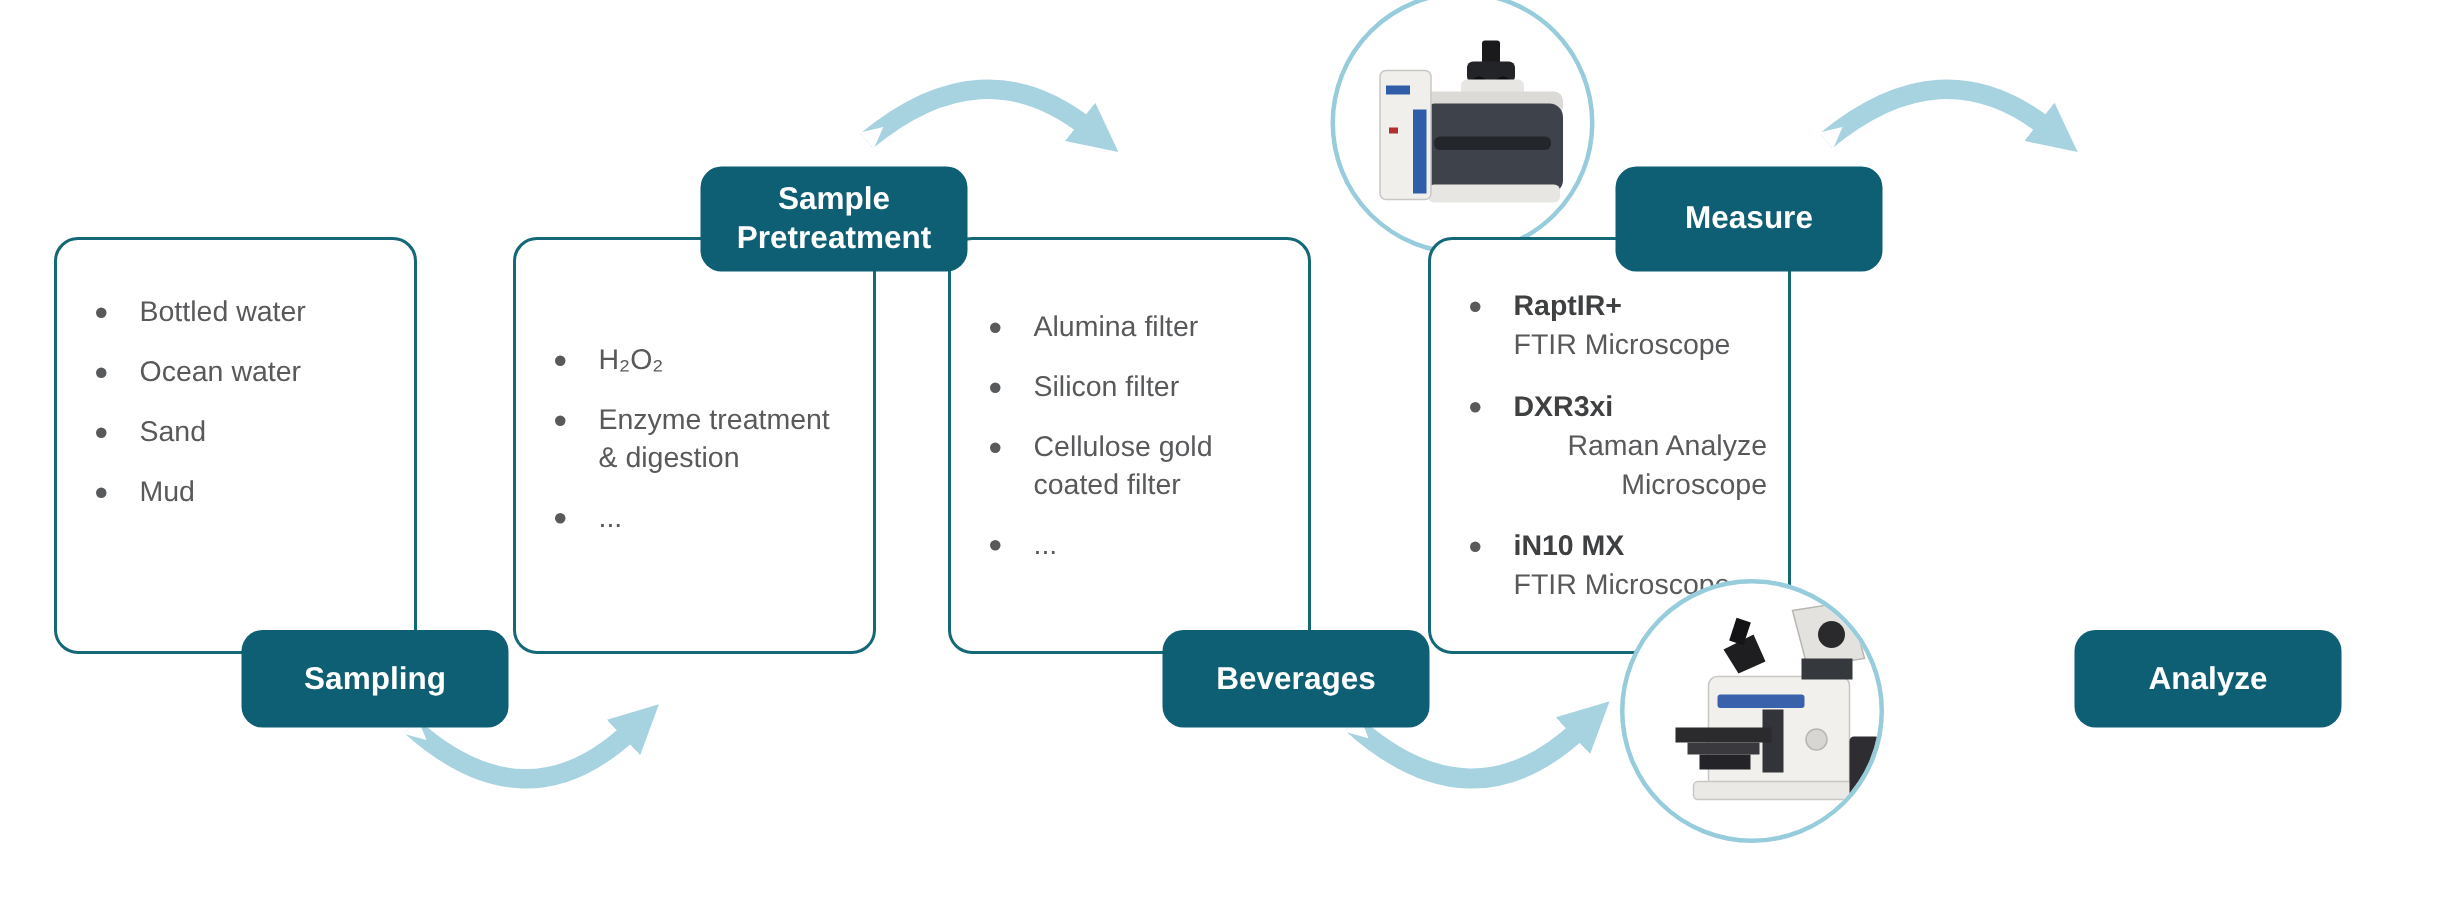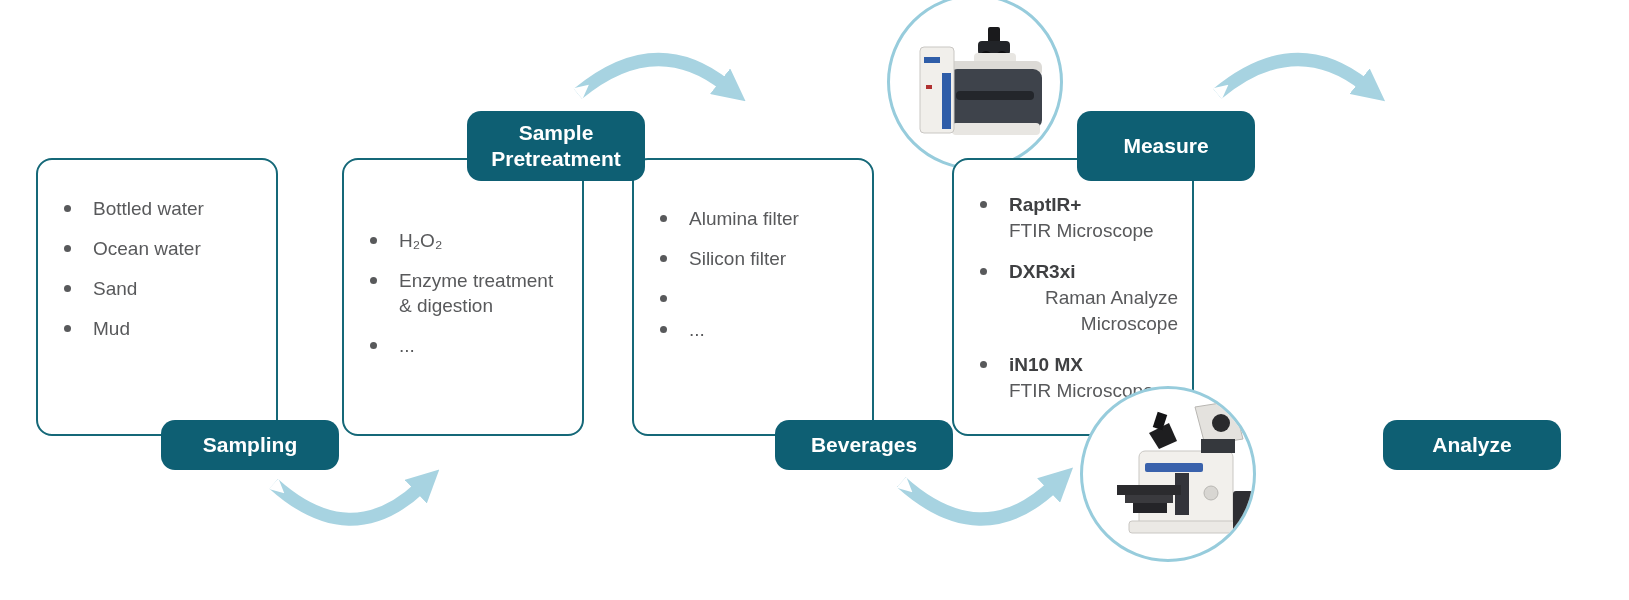--- a/index.html
+++ b/index.html
@@ -24,21 +24,21 @@
   .product .name{display:block;font-weight:bold;color:var(--product-text);font-size:19px;line-height:26px;}
   .product .desc{display:block;font-size:19px;line-height:26px;color:var(--bullet-text);text-align:right;}
 
   
   .tag{
     position:absolute;width:178px;background:var(--tag-bg);color:var(--tag-text);
     border-radius:14px;display:flex;align-items:center;justify-content:center;
     text-align:center;font-weight:bold;font-size:21px;line-height:1.22;z-index:4;padding:0 8px;
   }
   .tag-top{top:111px;height:70px;}
-  .tag-bottom{top:420px;height:50px;}
+  .tag-bottom{top:420px;height:65px;}
 
   
   .arrow{position:absolute;z-index:0;overflow:visible;}
   .arrow path{fill:none;stroke:var(--arrow-blue);stroke-width:15;}
 
   
   .circle{
     position:absolute;width:176px;height:176px;border-radius:50%;
     background:#fff;border:3px solid var(--circle-border);overflow:hidden;
   }
@@ -163,20 +163,21 @@
       <li>
           <span class="dot"></span>
           <span class="txt">Alumina filter</span>
         </li>
       <li>
           <span class="dot"></span>
           <span class="txt">Silicon filter</span>
         </li>
       <li>
           <span class="dot"></span>
+          <span class="txt">Cellulose gold coated filter</span>
         </li>
       <li>
           <span class="dot"></span>
           <span class="txt">...</span>
         </li>
     </ul>
   </section>
   <div class="tag tag-bottom" style="left:775px">Beverages</div>
 
   

